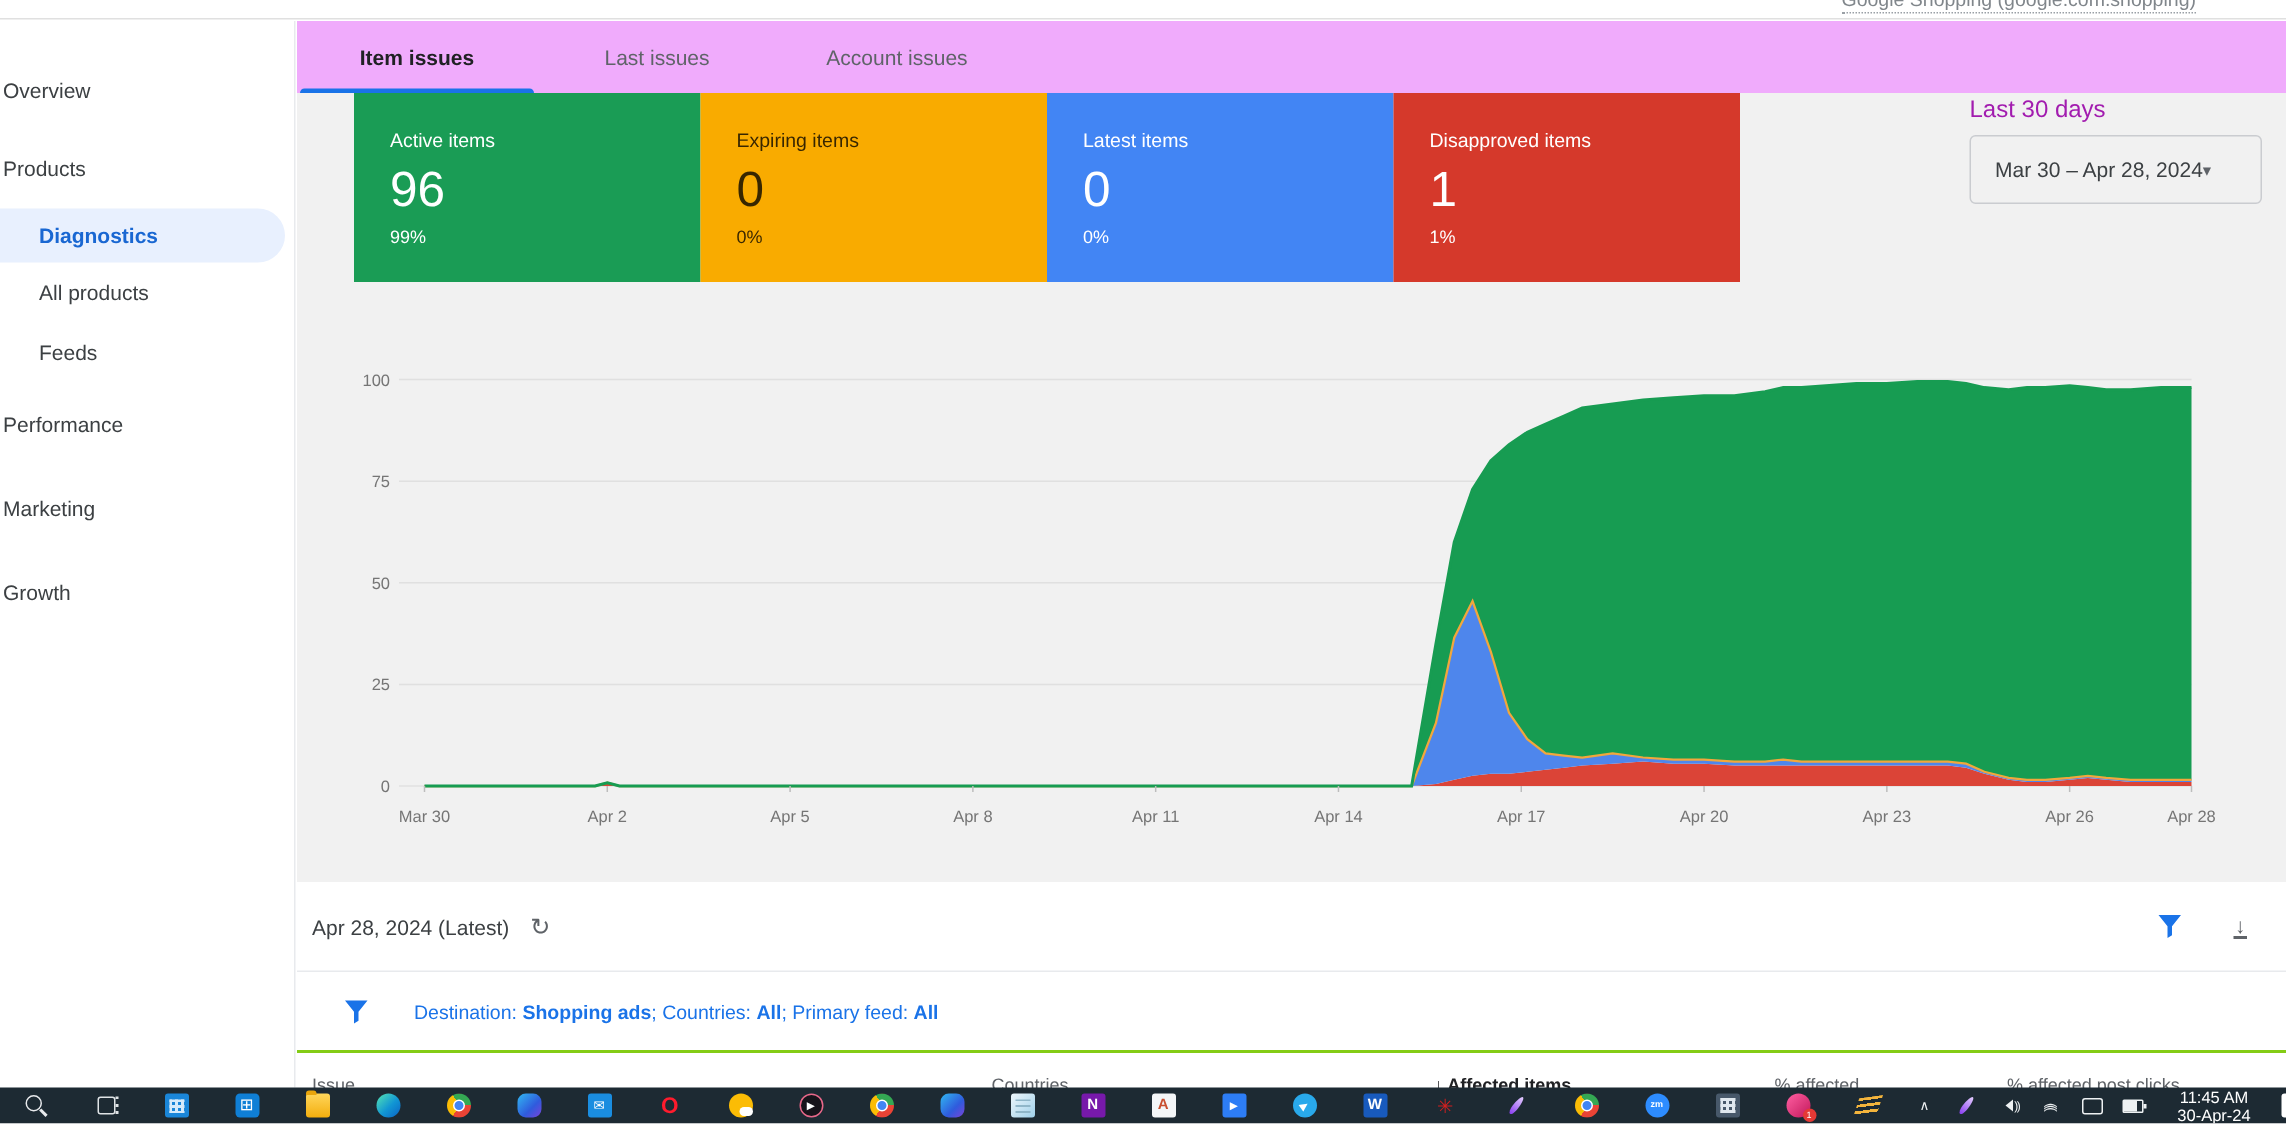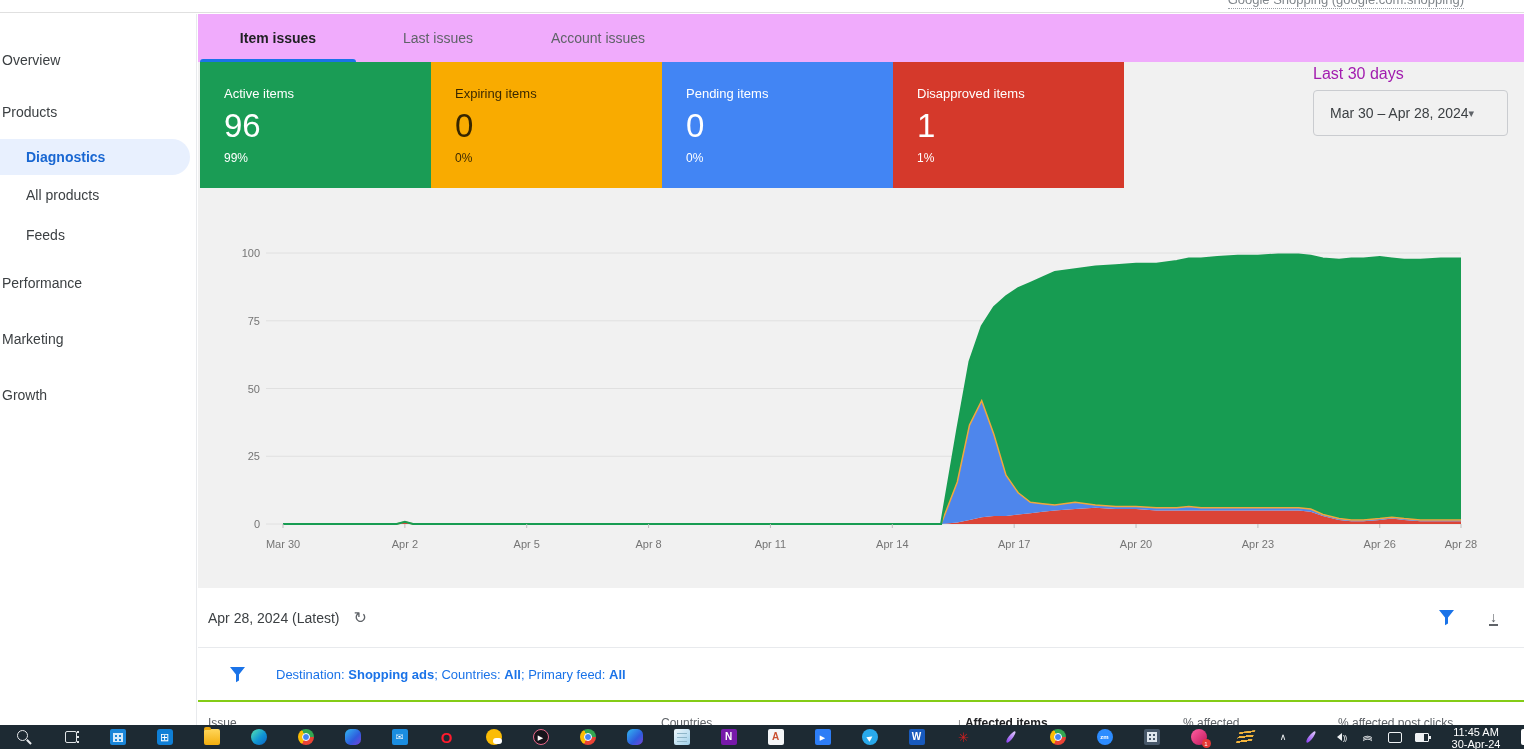--- a/index.html
+++ b/index.html
@@ -173,32 +173,32 @@
   <div class="content" data-name="main-content">
 
     <div class="tabs" data-name="issues-tabs" id="tabs">
         <div class="tab active" data-name="tab-item-issues">Item issues</div>
         <div class="tab" data-name="tab-feed-issues">Last issues</div>
         <div class="tab" data-name="tab-account-issues">Account issues</div>
       </div>
 
     <div class="graypanel" data-name="diagnostics-panel">
       <div class="cards" data-name="summary-cards" id="cards">
-          <div class="card" data-name="card-active-items" style="background: rgb(26, 156, 85); color: rgb(255, 255, 255);">
+          <div class="card" data-name="card-active-items" style="background: rgb(26, 156, 85); color: rgb(255, 255, 255); margin-left: 36px;">
             <div class="clabel" data-name="card-label">Active items</div>
             <div class="cvalue" data-name="card-value">96</div>
             <div class="cpct" data-name="card-percent">99%</div>
           </div>
           <div class="card" data-name="card-expiring-items" style="background: rgb(249, 171, 0); color: rgba(0, 0, 0, 0.78);">
             <div class="clabel" data-name="card-label">Expiring items</div>
             <div class="cvalue" data-name="card-value">0</div>
             <div class="cpct" data-name="card-percent">0%</div>
           </div>
           <div class="card" data-name="card-pending-items" style="background: rgb(66, 133, 244); color: rgb(255, 255, 255);">
-            <div class="clabel" data-name="card-label">Pending items</div>
+            <div class="clabel" data-name="card-label">Latest items</div>
             <div class="cvalue" data-name="card-value">0</div>
             <div class="cpct" data-name="card-percent">0%</div>
           </div>
           <div class="card" data-name="card-disapproved-items" style="background: rgb(213, 57, 43); color: rgb(255, 255, 255);">
             <div class="clabel" data-name="card-label">Disapproved items</div>
             <div class="cvalue" data-name="card-value">1</div>
             <div class="cpct" data-name="card-percent">1%</div>
           </div>
         </div>
 

